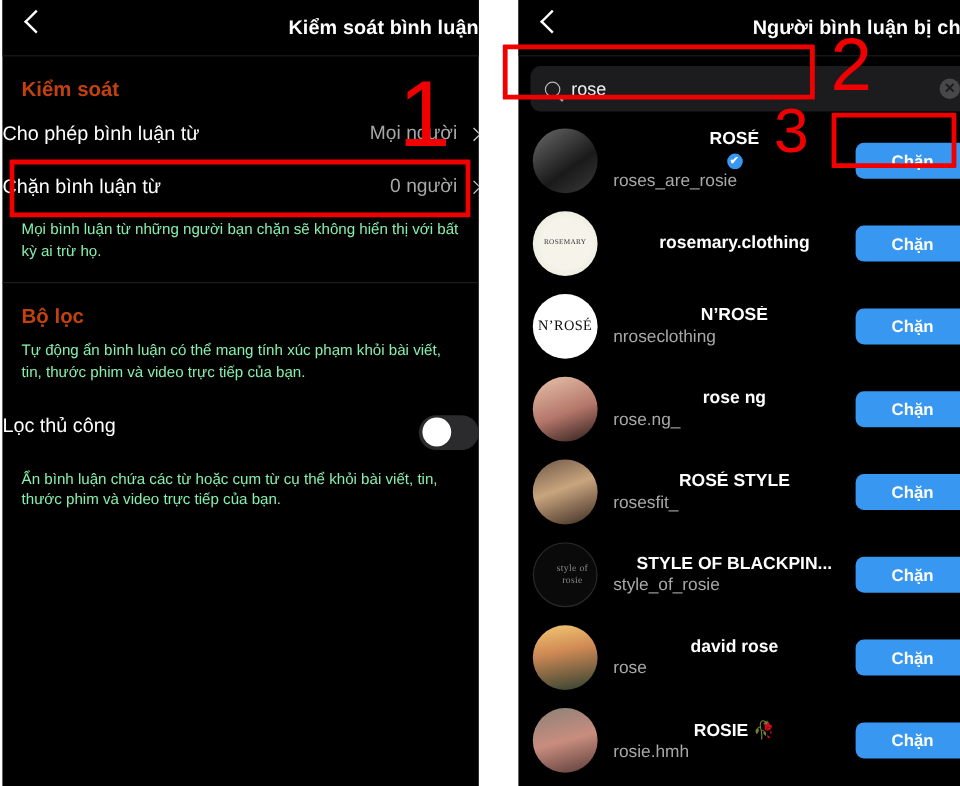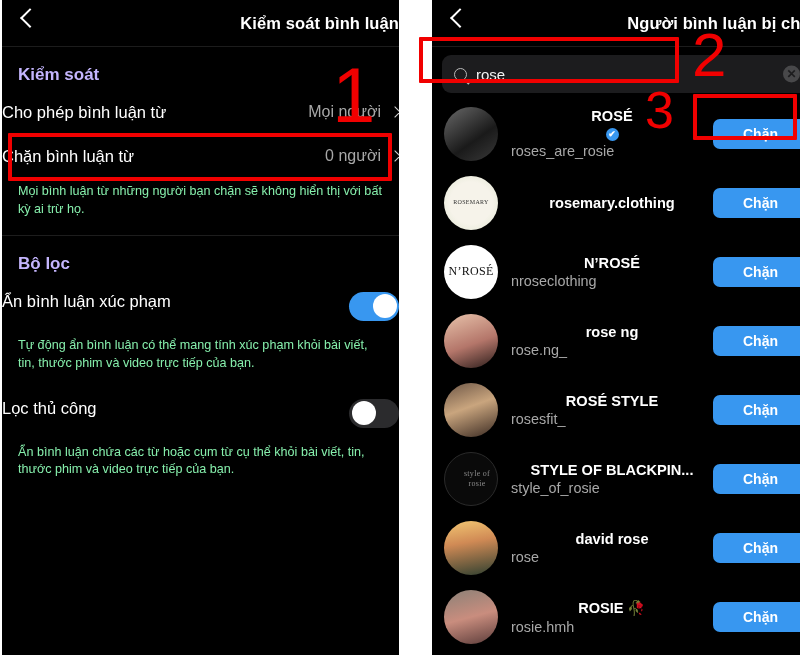--- a/index.html
+++ b/index.html
@@ -37,21 +37,21 @@
     translate:0 -50%;
   }
   .nav-title {
     width:100%; text-align:right;
     color:#fff; font-size:16.5px; font-weight:700;
     letter-spacing:.1px;
   }
 
   
   .section-title {
-    color:#c4b5fd; font-size:17px; font-weight:700;
+    color:#c2410c; font-size:17px; font-weight:700;
     padding:18px 24px 6px 16px;
   }
   .row {
     display:flex; align-items:flex-start; justify-content:space-between;
     padding:12px 0; min-height:44px;
   }
   .row-label { color:#fff; font-size:16.5px; font-weight:400; }
   .row-right { display:flex; align-items:center; gap:10px; }
   .row-value { color:#a8a8a8; font-size:16px; }
   .chev {
@@ -183,26 +183,20 @@
         <span class="chev"></span>
       </span>
     </div>
 
     <div class="helper">Mọi bình luận từ những người bạn chặn sẽ không hiển thị với bất kỳ ai trừ họ.</div>
 
     <div class="group-divider"></div>
 
     <div class="section-title">Bộ lọc</div>
 
-    <div class="row">
-      <span class="row-label">Ẩn bình luận xúc phạm</span>
-      <span class="toggle on">
-        <span class="knob"></span>
-      </span>
-    </div>
     <div class="helper">Tự động ẩn bình luận có thể mang tính xúc phạm khỏi bài viết, tin, thước phim và video trực tiếp của bạn.</div>
 
     <div class="row">
       <span class="row-label">Lọc thủ công</span>
       <span class="toggle off">
         <span class="knob"></span>
       </span>
     </div>
     <div class="helper">Ẩn bình luận chứa các từ hoặc cụm từ cụ thể khỏi bài viết, tin, thước phim và video trực tiếp của bạn.</div>
   </div>

